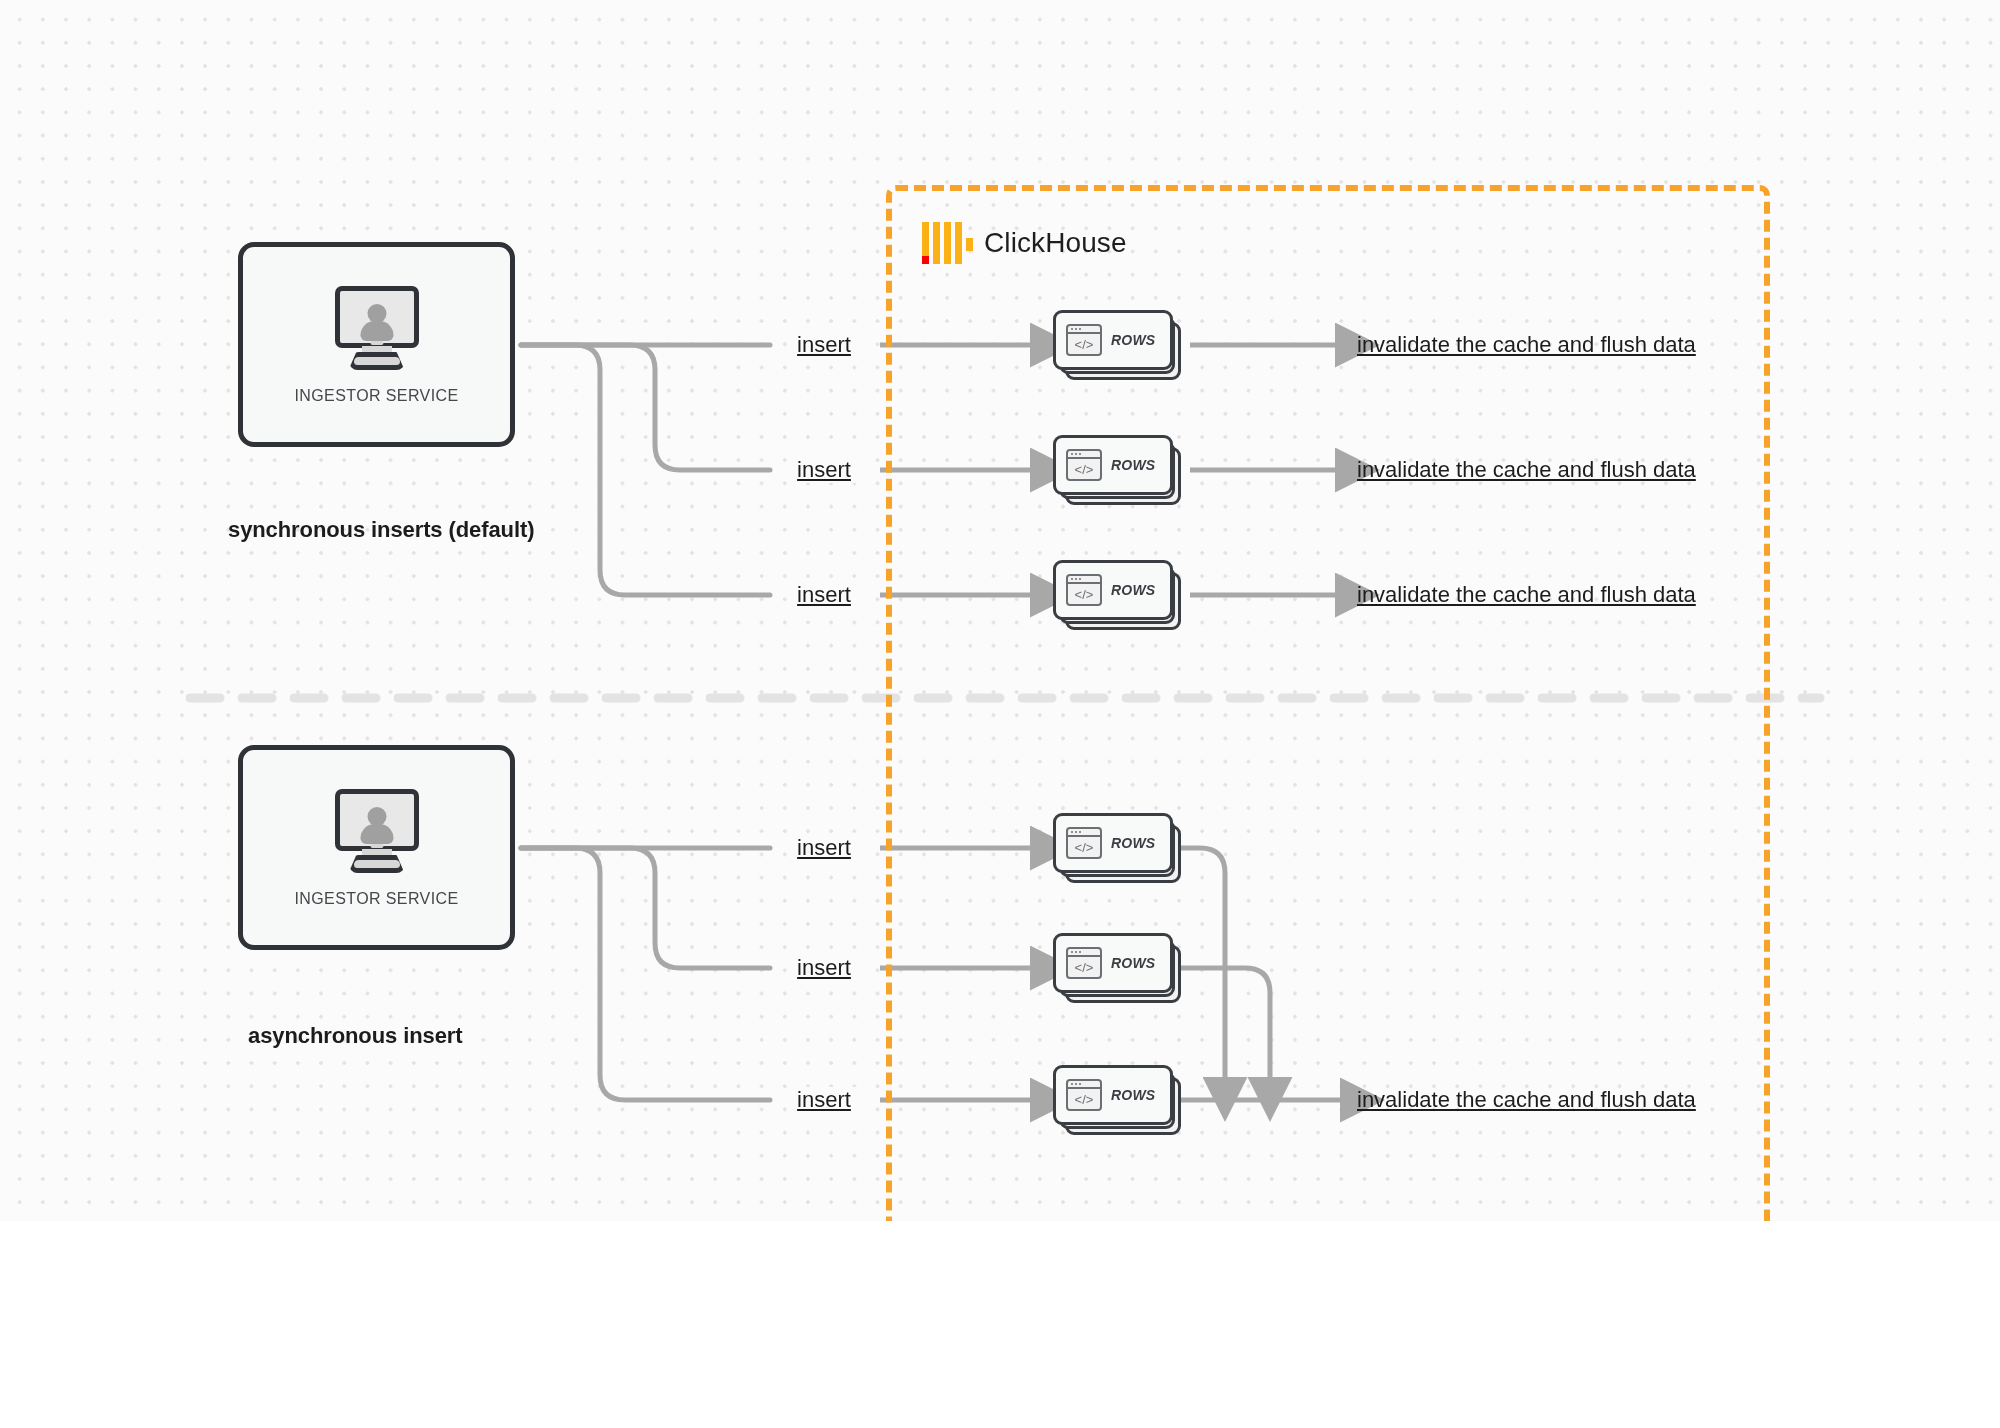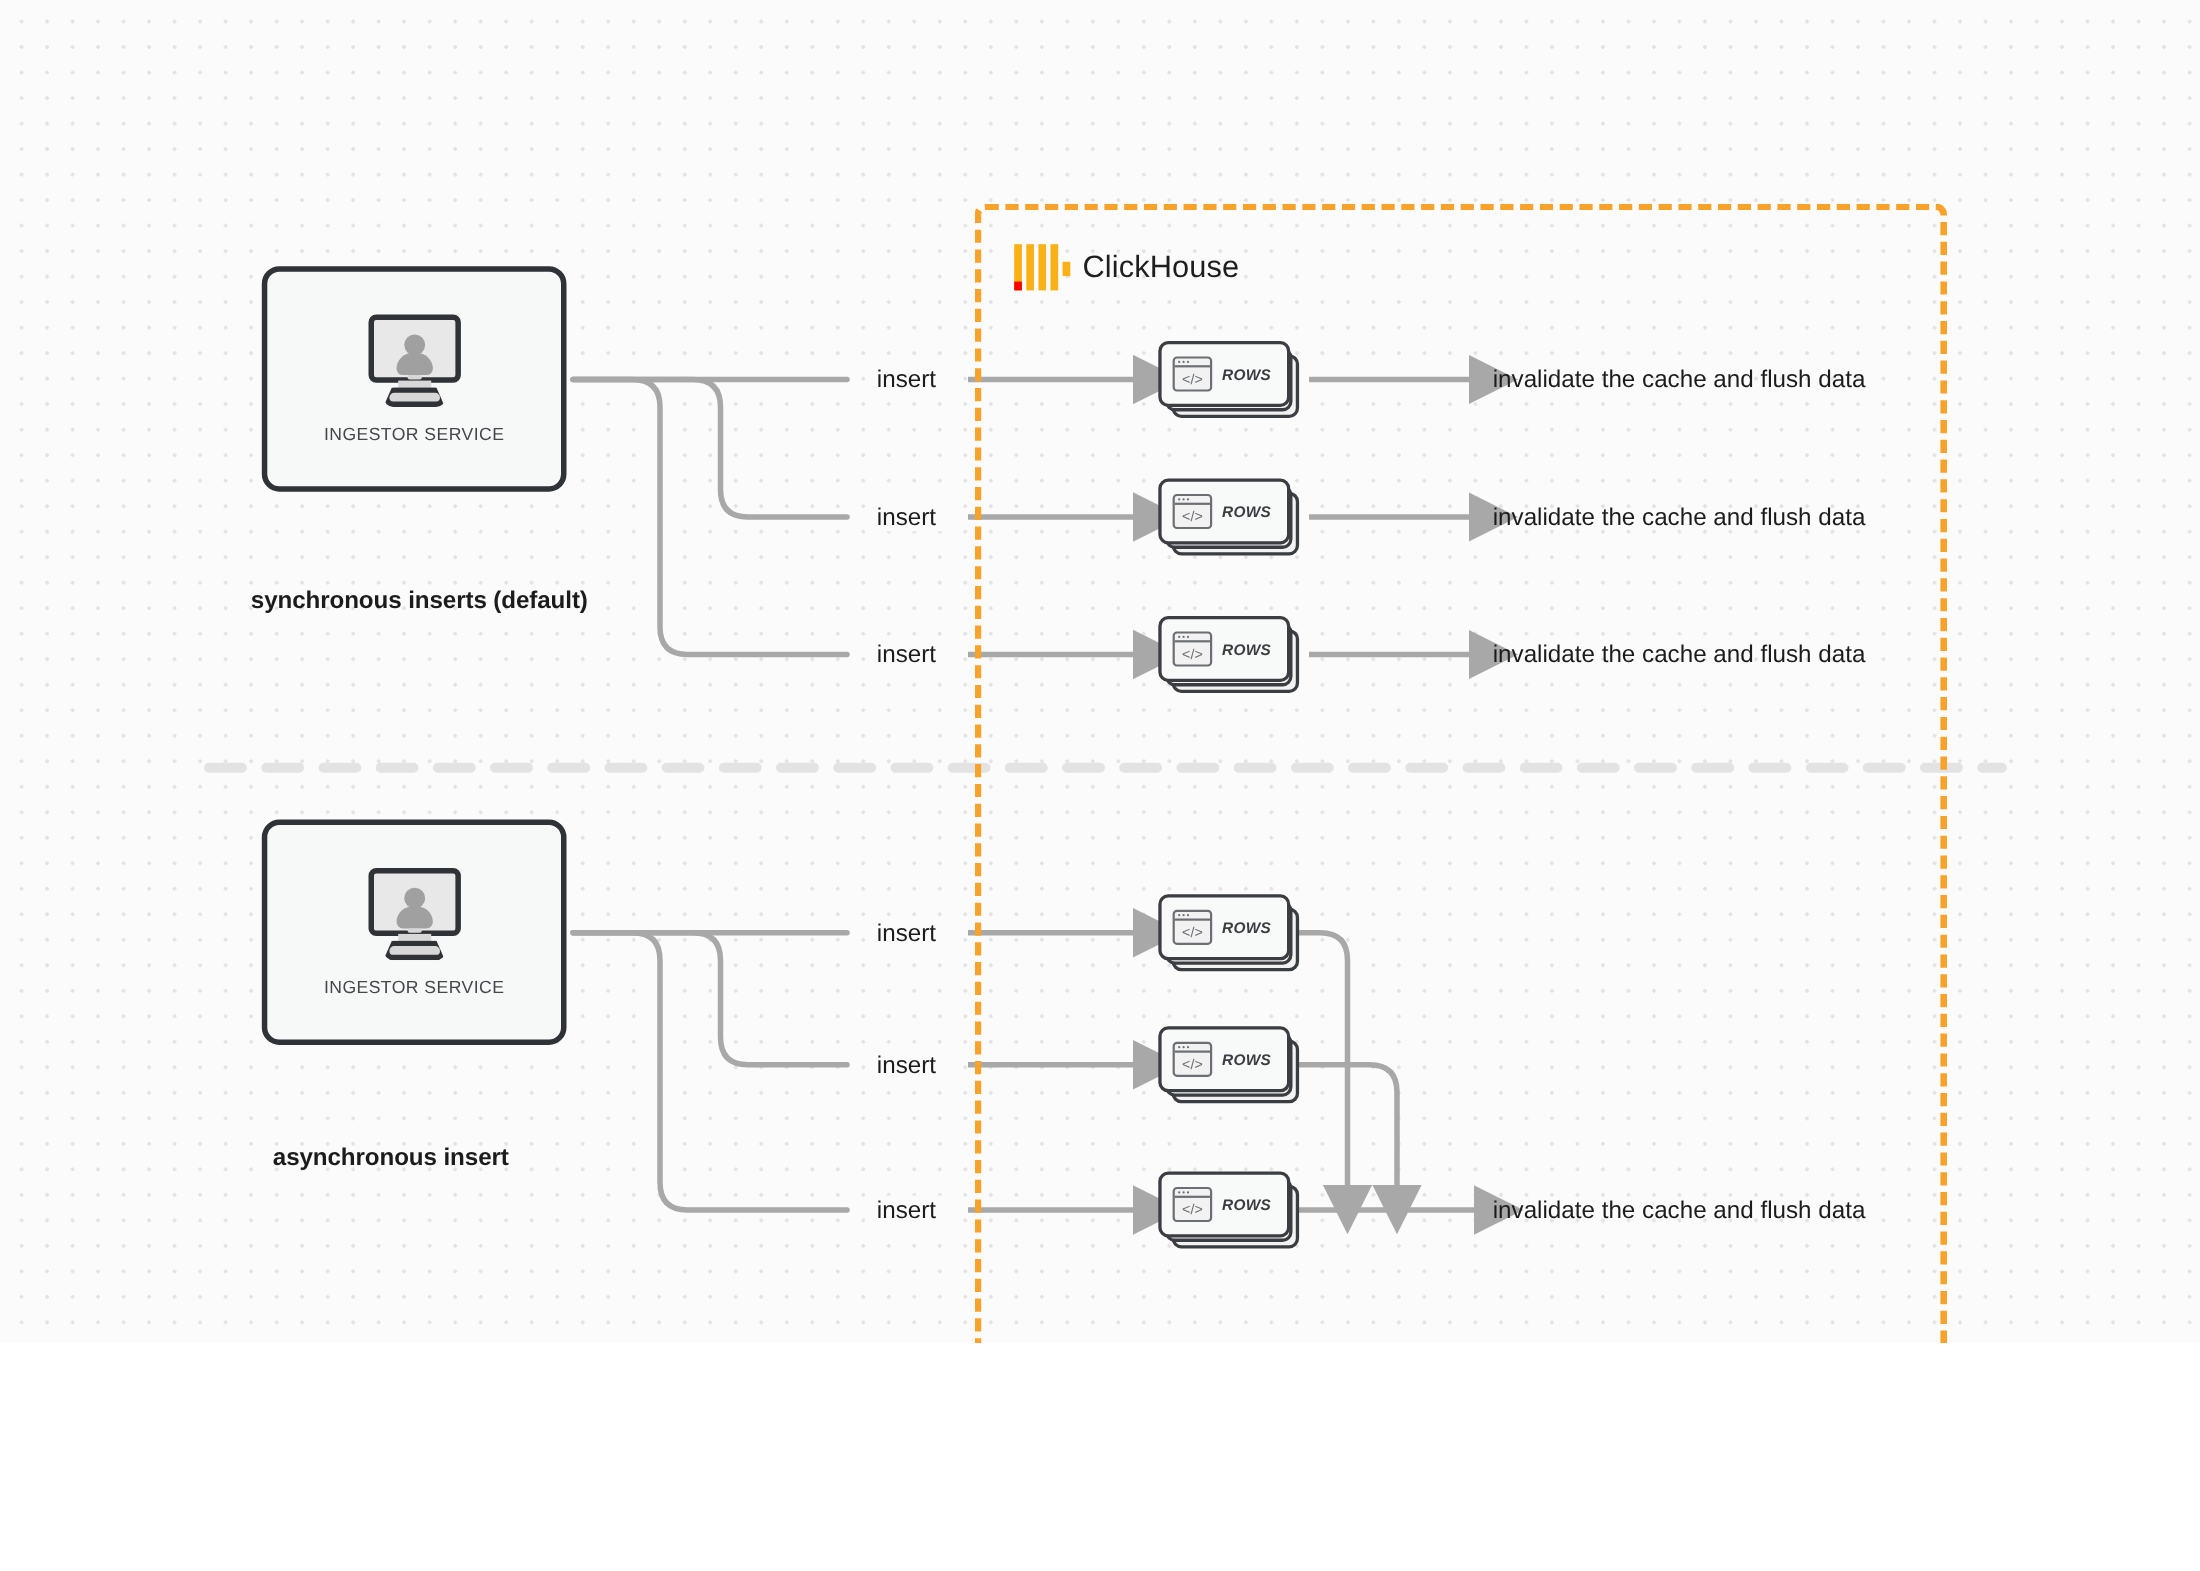--- a/index.html
+++ b/index.html
@@ -169,21 +169,20 @@
   }
 
   
   .section-caption {
     position: absolute;
     font-size: 22px;
     font-weight: bold;
     color: #1c1c1c;
     white-space: nowrap;
     letter-spacing: -.1px;
-    margin-top: 16px;
   }
 
   
   .rows-node {
     position: absolute;
     width: 128px;
     height: 70px;
   }
   .rows-node .sheet {
     position: absolute;
@@ -246,20 +245,21 @@
     letter-spacing: .2px;
   }
 
   
   .edge-label {
     position: absolute;
     font-size: 22px;
     color: #1c1c1c;
     white-space: nowrap;
     transform: translateY(-50%);
+    text-decoration: underline;
   }
   .edge-label.insert {
     background: #fbfbfb;
     padding: 0 10px;
     transform: translate(-50%, -50%);
   }
 </style>
 </head>
 <body>
 

